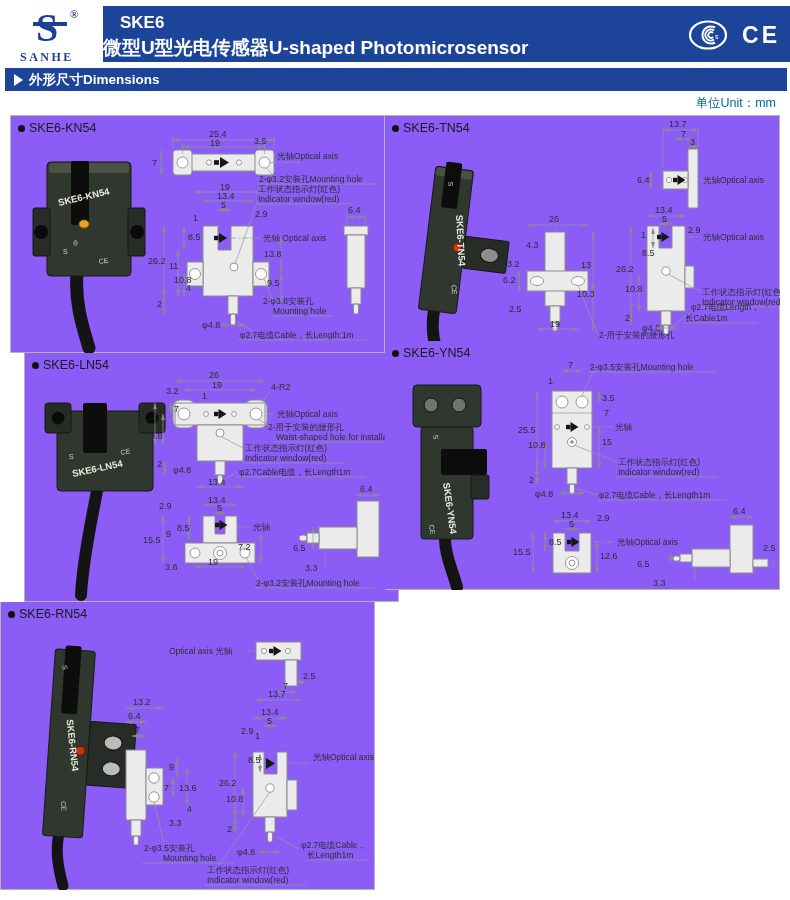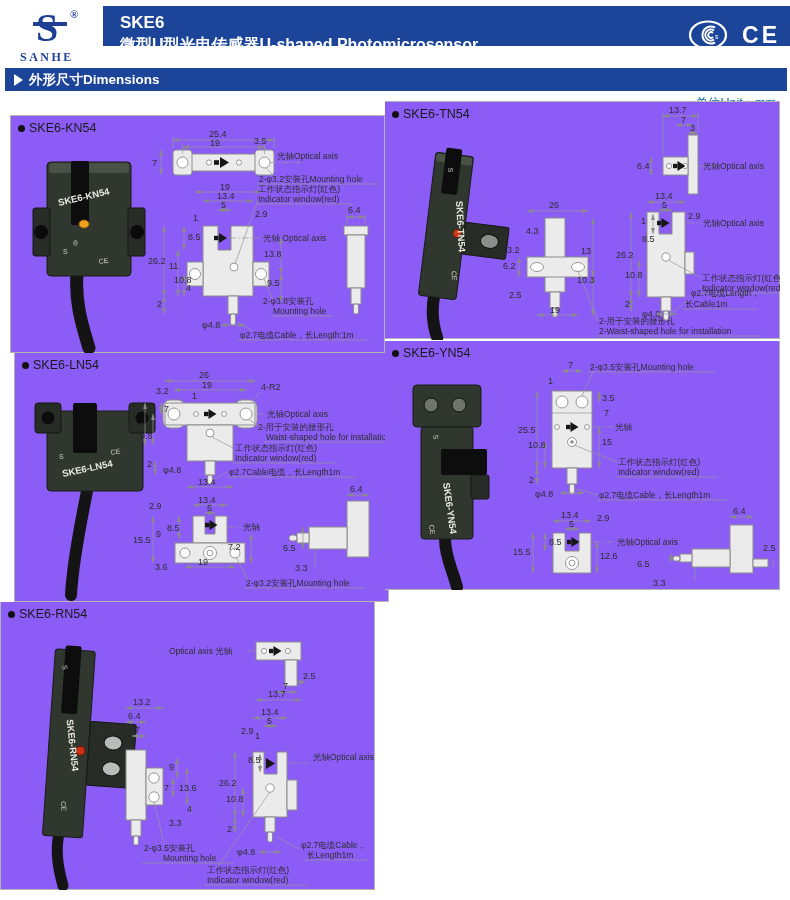--- a/index.html
+++ b/index.html
@@ -1,20 +1,20 @@
 <!DOCTYPE html>
 <html><head>
 <meta charset="utf-8">
 <style>
   html,body{margin:0;padding:0;background:#fff}
   body{width:790px;height:900px;position:relative;font-family:"Liberation Sans",sans-serif;overflow:hidden}
   .logo-box{position:absolute;left:0;top:0;width:103px;height:66px;background:#fff}
-  .banner{position:absolute;left:103px;top:6px;width:687px;height:40px;background:#1c4499;color:#fff}
+  .banner{position:absolute;left:103px;top:6px;width:687px;height:56px;background:#1c4499;color:#fff}
   .banner .model{position:absolute;left:17px;top:7px;font-size:17px;font-weight:bold}
-  .banner .subtitle{position:absolute;left:17px;top:29px;font-size:16px;font-weight:bold}
+  .banner .subtitle{position:absolute;left:0;top:29px;font-size:19px;font-weight:bold}
   .marks{position:absolute;right:10px;top:13px;display:flex;align-items:center;gap:12px}
   .ce-text{font-size:23px;font-weight:bold;letter-spacing:3px;color:#fff}
   .section-bar{position:absolute;left:5px;top:68px;width:782px;height:23px;background:#1c4499;color:#fff;display:flex;align-items:center}
   .tri-icon{width:0;height:0;border-left:9px solid #fff;border-top:6px solid transparent;border-bottom:6px solid transparent;margin:0 6px 0 9px}
   .section-title{font-size:13.5px;font-weight:bold}
   .unit-note{position:absolute;right:14px;top:95px;font-size:12.5px;color:#0369a1}
   .panel{position:absolute;border:1px solid #b4b4b4;background:#8b5cf6;box-sizing:border-box}
   .panel-title{position:absolute;left:7px;top:5px;display:flex;align-items:center;gap:4px;font-size:12.5px;color:#1a1a1a;z-index:2}
   .bullet{width:7px;height:7px;border-radius:50%;background:#111;flex:0 0 auto}
   .panel svg.draw{position:absolute;left:0;top:0}
@@ -179,21 +179,21 @@
       <rect class="body" x="336" y="119" width="18" height="53"></rect>
       <rect class="body" x="340" y="172" width="10" height="16"></rect>
       <rect class="body" x="342.5" y="188" width="5" height="10" rx="2"></rect>
       <path class="dl" d="M336,108 V98 M354,108 V98"></path>
       <path class="dl dim" d="M336,101 H354"></path>
       <text class="dt" x="337" y="97">6.4</text>
     </g>
   </svg>
 </div>
 
-<div class="panel" style="left:385px;top:101px;width:395px;height:238px;border-left:none">
+<div class="panel" style="left:385px;top:115px;width:395px;height:238px;border-left:none">
   <div class="panel-title">
     <span class="bullet"></span>
     <span>SKE6-TN54</span>
   </div>
   <svg class="draw" width="395" height="238" viewBox="0 0 395 238">
     <g transform="rotate(7 60 140)">
       <path class="cable" d="M56,192 C54,214 60,228 64,236" stroke-width="12"></path>
       <rect class="ph-body" x="40" y="52" width="38" height="144" rx="3"></rect>
       <rect class="ph-top" x="41" y="53" width="36" height="8" rx="2"></rect>
       <rect class="ph-dark" x="50" y="46" width="16" height="46" rx="2"></rect>
@@ -283,21 +283,21 @@
       <text class="lts" x="317" y="189">Indicator window(red)</text>
       <path class="dl" d="M315,191 H392"></path>
       <path class="dl" d="M286,212 L304,197"></path>
       <text class="lts" x="306" y="194">φ2.7电缆Length，</text>
       <text class="lts" x="300" y="205">长Cable1m</text>
       <path class="dl" d="M298,207 H372"></path>
     </g>
   </svg>
 </div>
 
-<div class="panel" style="left:14px;top:353px;width:375px;height:249px;border-top:none">
+<div class="panel" style="left:24px;top:353px;width:375px;height:249px;border-top:none">
   <div class="panel-title">
     <span class="bullet"></span>
     <span>SKE6-LN54</span>
   </div>
   <svg class="draw" width="375" height="249" viewBox="0 0 375 249">
     <g>
       <path class="cable" d="M72,138 C66,170 58,205 56,242" stroke-width="12"></path>
       <rect class="ph-body" x="32" y="58" width="96" height="80" rx="4"></rect>
       <rect class="ph-wing" x="20" y="50" width="26" height="30" rx="3"></rect>
       <rect class="ph-wing" x="114" y="50" width="26" height="30" rx="3"></rect>

